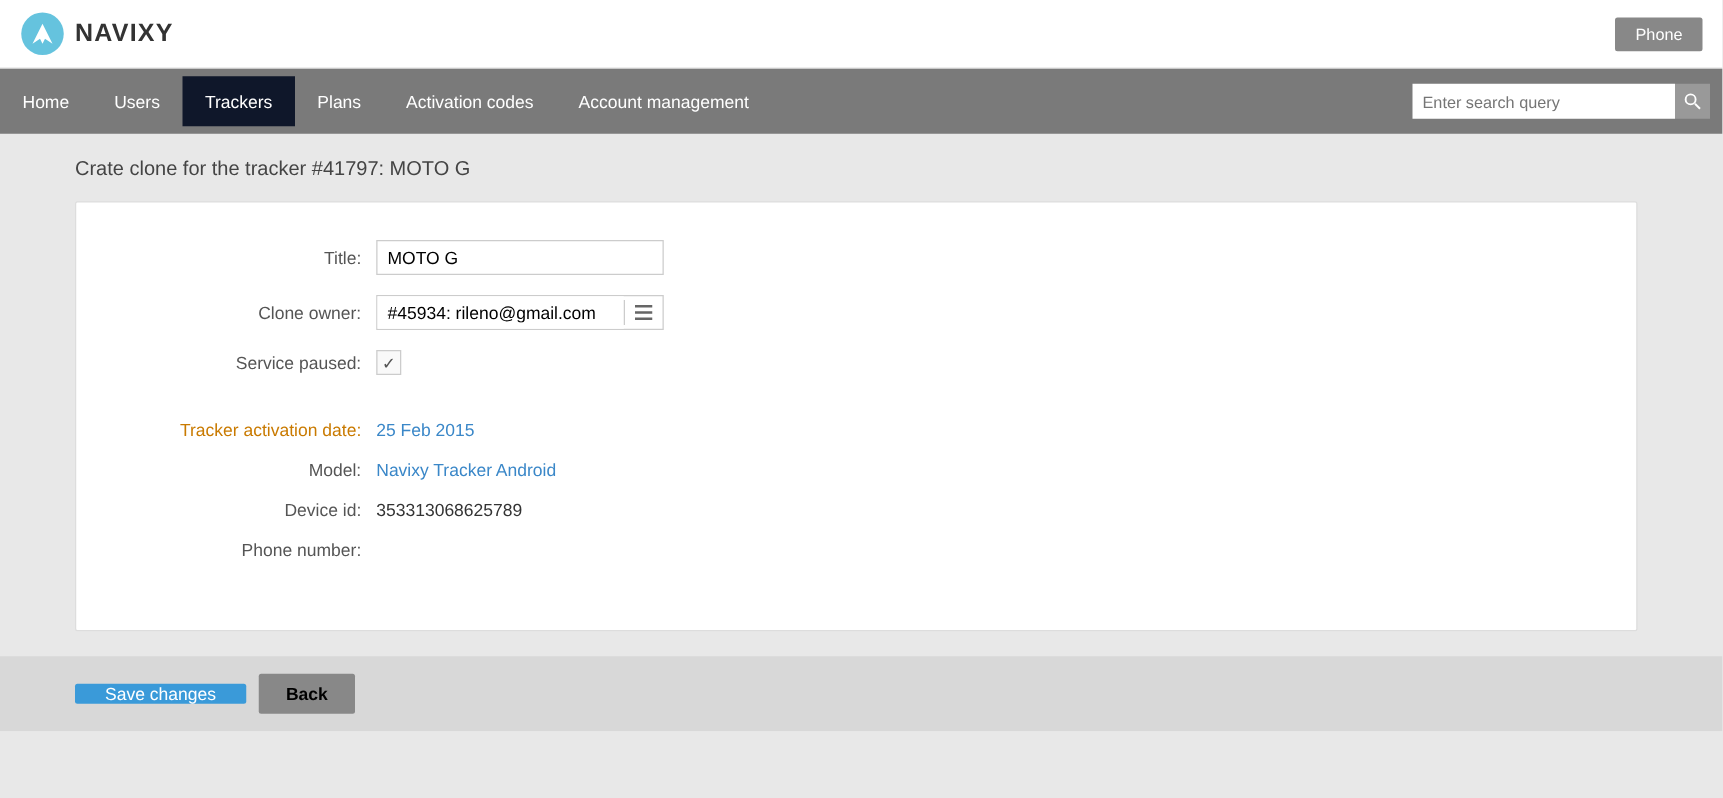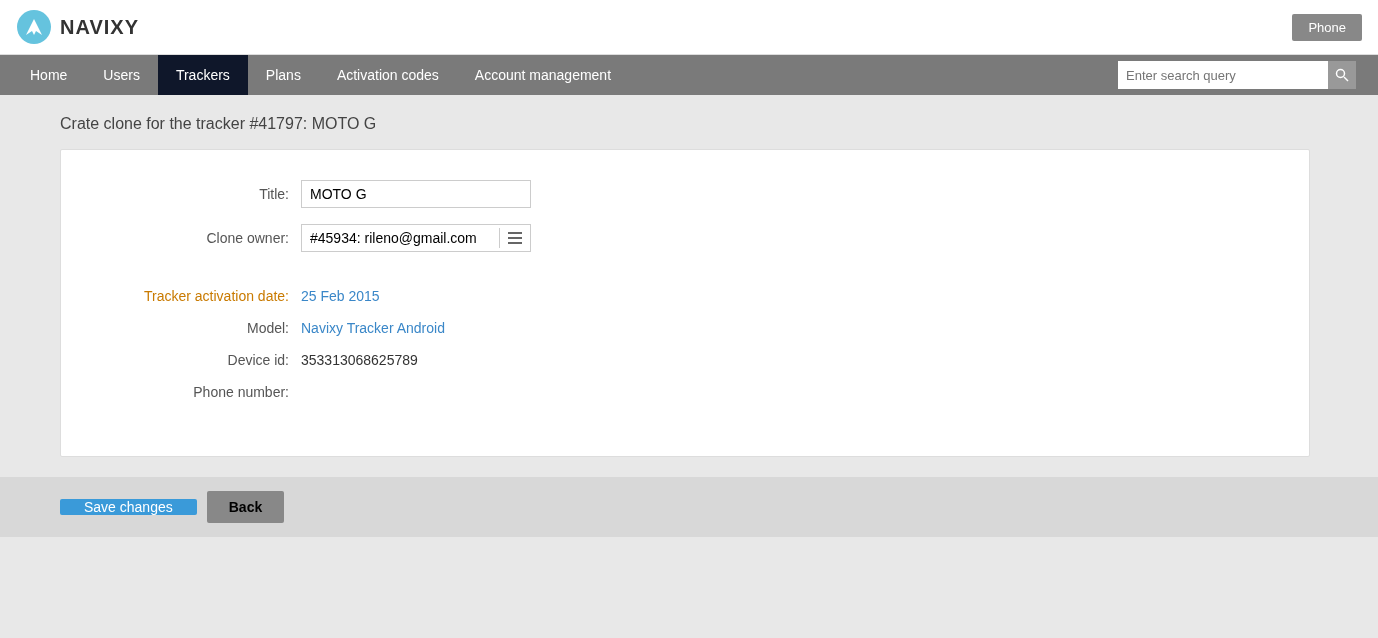--- a/index.html
+++ b/index.html
@@ -36,24 +36,24 @@
       border: none;
       padding: 6px 16px;
       cursor: pointer;
       font-size: 13px;
       border-radius: 2px;
     }
 
     
     .nav-bar {
       background: #7a7a7a;
-      height: 40px;
-      display: flex;
-      align-items: center;
-      padding: 12px;
+      height: 52px;
+      display: flex;
+      align-items: center;
+      padding: 0;
     }
     .nav-item {
       color: #fff;
       padding: 0 18px;
       height: 40px;
       display: flex;
       align-items: center;
       cursor: pointer;
       font-size: 14px;
       text-decoration: none;
@@ -252,20 +252,26 @@
         <button class="clone-owner-btn">
           <svg width="14" height="12" viewBox="0 0 14 12">
             <rect y="0" width="14" height="2" fill="#666"></rect>
             <rect y="5" width="14" height="2" fill="#666"></rect>
             <rect y="10" width="14" height="2" fill="#666"></rect>
           </svg>
         </button>
       </div>
     </div>
 
+    <div class="form-row">
+      <div class="form-label">Service paused:</div>
+      <div class="checkbox-wrapper">
+        <span class="checkbox-check">✓</span>
+      </div>
+    </div>
 
     <div style="height: 20px;"></div>
 
     <div class="form-row">
       <div class="form-label orange">Tracker activation date:</div>
       <div class="form-value link-blue">25 Feb 2015</div>
     </div>
 
     <div class="form-row">
       <div class="form-label">Model:</div>

